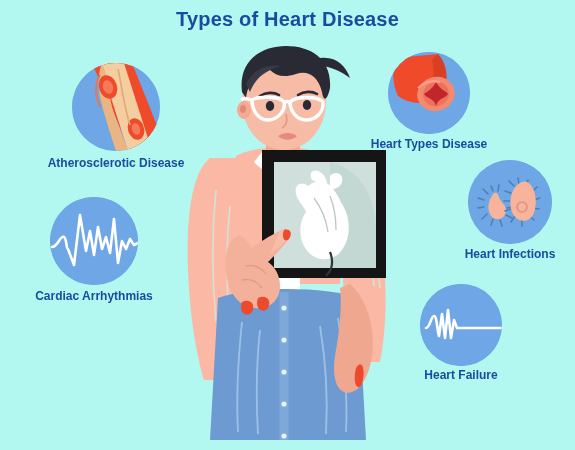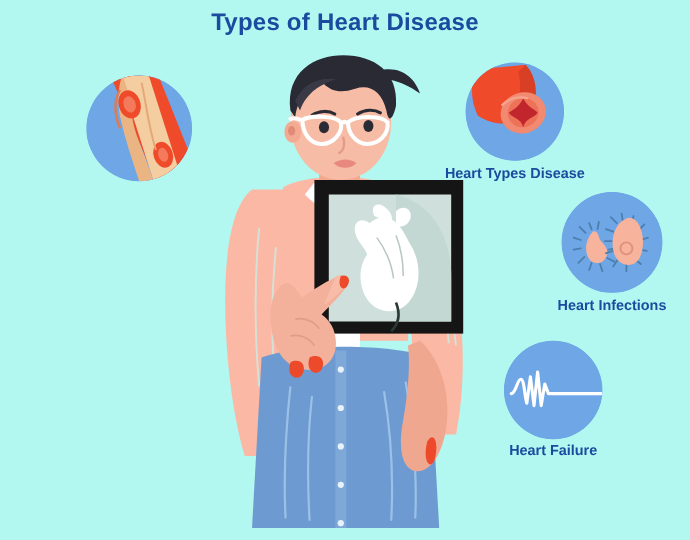--- a/index.html
+++ b/index.html
@@ -196,22 +196,32 @@
         <path d="M28 0 L52 0 L80 88 L56 88 Z" fill="#f4cda0"></path>
         <path d="M30 0 C38 18 36 34 42 50 C48 66 52 76 56 88 L44 88 C38 70 32 52 28 34 C26 22 26 10 30 0 Z" fill="#eab483"></path>
         <path d="M28 12 C22 22 24 34 28 44" stroke="#e07a52" stroke-width="2" fill="none"></path>
         <ellipse cx="36" cy="24" rx="9" ry="12" transform="rotate(-18 36 24)" fill="#ef4a2a"></ellipse>
         <ellipse cx="36" cy="24" rx="5" ry="7" transform="rotate(-18 36 24)" fill="#f47a5c"></ellipse>
         <ellipse cx="64" cy="66" rx="8" ry="11" transform="rotate(-18 64 66)" fill="#ef4a2a"></ellipse>
         <ellipse cx="64" cy="66" rx="4" ry="6" transform="rotate(-18 64 66)" fill="#f47a5c"></ellipse>
         <path d="M46 6 C50 24 52 44 58 62" stroke="#e3a878" stroke-width="1.6" fill="none"></path>
       </svg>
     </div>
-  </div>
-
+    <div class="item-label">Atherosclerotic Disease</div>
+  </div>
+
+  <div class="item" id="item-arrhythmias">
+    <div class="item-circle">
+      <svg width="88" height="88" viewBox="0 0 88 88" xmlns="http://www.w3.org/2000/svg">
+        <circle cx="44" cy="44" r="44" fill="#6ea6e6"></circle>
+        <path d="M2 50 C8 50 10 38 14 40 C17 42 16 52 18 52 L24 68 L30 18 L36 54 L40 34 L44 58 L48 30 L52 52 L56 40 L60 56 L64 22 L68 66 L72 44 L76 52 L80 42 L84 48 L88 46" stroke="#ffffff" stroke-width="2.6" fill="none" stroke-linejoin="round" stroke-linecap="round"></path>
+      </svg>
+    </div>
+    <div class="item-label">Cardiac Arrhythmias</div>
+  </div>
 
   <div class="item" id="item-valve">
     <div class="item-circle">
       <svg width="82" height="82" viewBox="0 0 82 82" xmlns="http://www.w3.org/2000/svg">
         <circle cx="41" cy="41" r="41" fill="#6ea6e6"></circle>
         <path d="M8 6 L50 2 C58 14 58 34 50 46 C40 54 20 52 10 44 C4 32 4 16 8 6 Z" fill="#ef4a2a"></path>
         <path d="M50 2 C60 12 62 32 52 46 C46 52 38 54 32 52 C44 44 48 24 44 8 Z" fill="#d93f24"></path>
         <ellipse cx="48" cy="42" rx="19" ry="17" transform="rotate(-18 48 42)" fill="#f28a72"></ellipse>
         <ellipse cx="48" cy="42" rx="13" ry="12" transform="rotate(-18 48 42)" fill="#ed7258"></ellipse>
         <path d="M48 30 C52 38 60 40 60 42 C58 46 50 46 48 54 C46 46 38 46 36 42 C38 40 44 38 48 30 Z" fill="#c0262b"></path>

